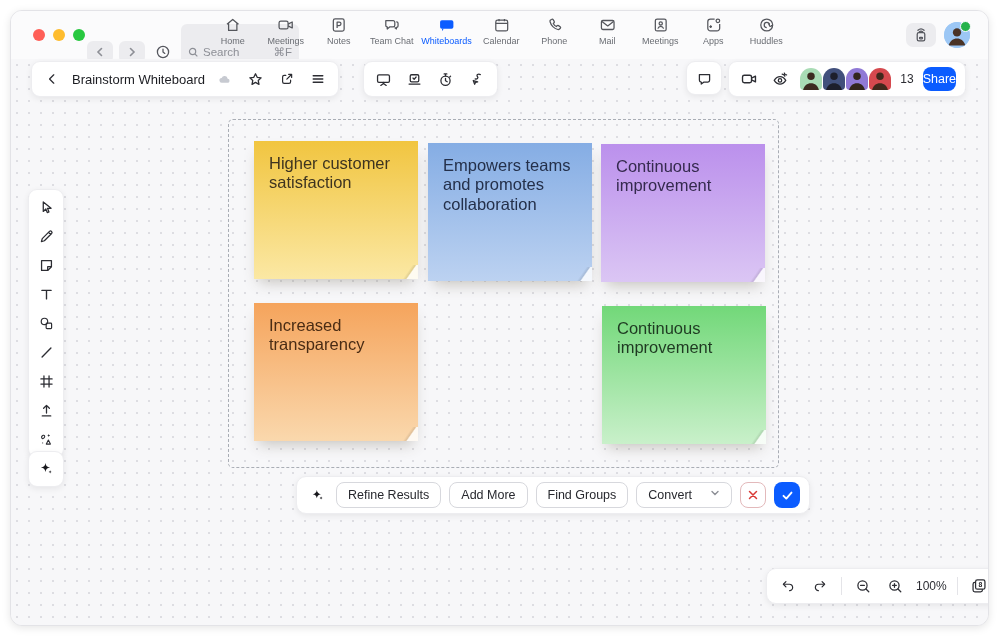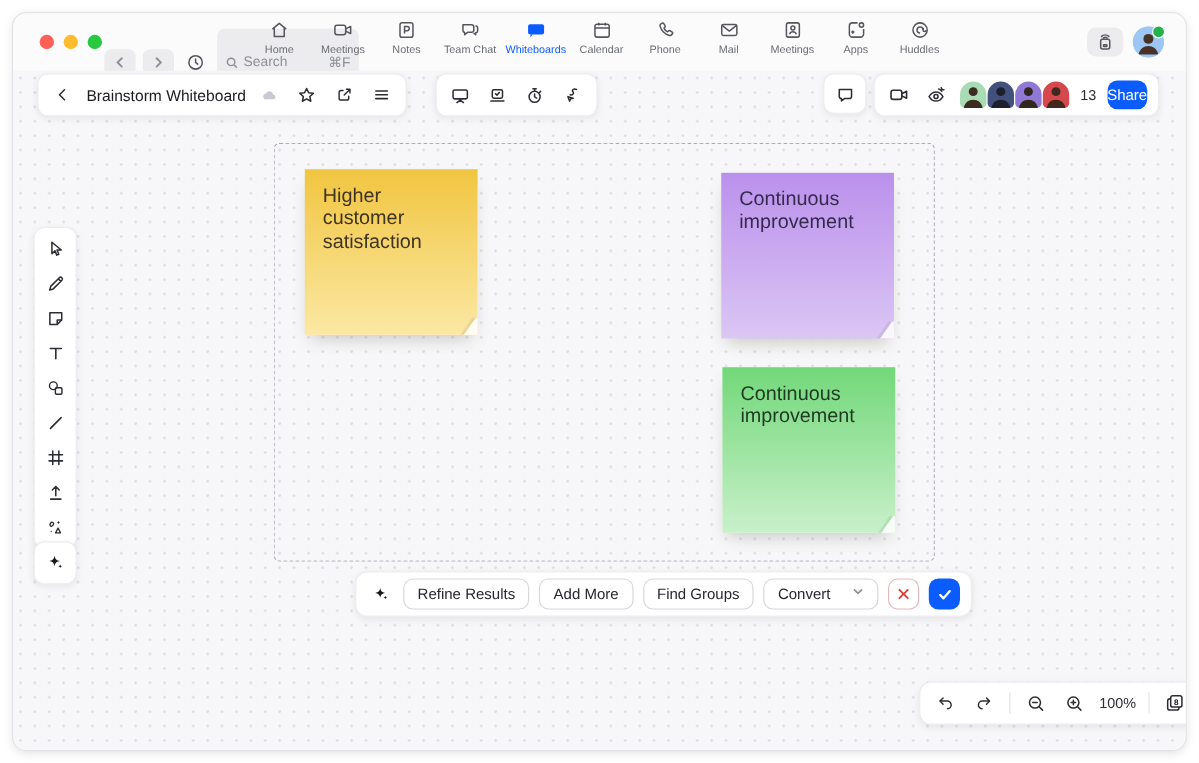--- a/index.html
+++ b/index.html
@@ -36,21 +36,21 @@
   .share-btn{background:#0b5cff;color:#fff;font-size:12.5px;font-weight:500;border:none;border-radius:8px;padding:5px 0;cursor:pointer;}
   .pcount{font-size:12px;color:#2c2d33;}
   .avstack{display:flex;align-items:center;gap:1px;}
   .pav{width:22px;height:22px;border-radius:5px 5px 5px 5px;border-radius:50% 50% 4px 4px;overflow:hidden;display:flex;align-items:flex-end;justify-content:center;}
   
   .ltb{position:absolute;left:17px;top:130px;width:34px;flex-direction:column;padding:4px 0;gap:2px;}
   .ltb .icbtn{width:28px;height:27px;}
   .aicard{position:absolute;left:17px;top:392px;width:34px;height:34px;justify-content:center;}
   
   .selection{position:absolute;left:217px;top:60px;width:549px;height:347px;border:1.6px dashed #a9adb5;border-radius:5px;}
-  .note{position:absolute;width:144px;height:138px;box-shadow:0 8px 14px -5px rgba(80,70,50,.30);padding:13px 15px;box-sizing:border-box;font-size:16.5px;line-height:1.17;font-weight:400;}
+  .note{position:absolute;width:164px;height:138px;box-shadow:0 8px 14px -5px rgba(80,70,50,.30);padding:13px 15px;box-sizing:border-box;font-size:16.5px;line-height:1.17;font-weight:400;}
   .note::after{content:"";position:absolute;right:0;bottom:0;width:16px;height:14px;background:linear-gradient(305deg,rgba(255,255,255,.85) 42%,rgba(0,0,0,.10) 48%,rgba(0,0,0,0) 60%);}
   
   .aitb{position:absolute;left:285px;top:417px;height:36px;padding:0 9px;gap:8px;border-radius:10px;}
   .chip{background:#fff;border:1px solid #d7d8dd;border-radius:8px;padding:5px 11px;font-size:12.5px;color:#27282e;white-space:nowrap;cursor:pointer;font-family:inherit;}
   .convert{display:flex;align-items:flex-start;gap:18px;}
   .convert .chev{color:#8d8f96;font-size:10px;}
   .xbtn{width:26px;height:26px;border:1px solid #e3b9bb;border-radius:8px;background:#fff;color:#d93a35;display:flex;align-items:center;justify-content:center;cursor:pointer;}
   .okbtn{width:26px;height:26px;border:none;border-radius:8px;background:#0b5cff;color:#fff;display:flex;align-items:center;justify-content:center;cursor:pointer;}
   
   .zoomctl{position:absolute;left:755px;top:509px;height:34px;padding:0 10px;gap:10px;border-radius:10px;}
@@ -367,22 +367,28 @@
             <path d="m14.6 11.4.5 1.3 1.3.5-1.3.5-.5 1.3-.5-1.3-1.3-.5 1.3-.5z" fill="#17171c"></path>
           </svg>
       </span>
     </div>
 
     <div class="selection"></div>
 
     <div class="note" style="left: 243px; top: 82px; background: linear-gradient(rgb(241, 197, 64), rgb(251, 232, 164)); color: rgb(62, 52, 32);">
       <span>Higher customer satisfaction</span>
     </div>
+    <div class="note" style="left: 417px; top: 84px; background: linear-gradient(rgb(133, 173, 228), rgb(188, 210, 241)); color: rgb(36, 48, 74);">
+      <span>Empowers teams and promotes collaboration</span>
+    </div>
     <div class="note" style="left: 590px; top: 85px; background: linear-gradient(rgb(187, 144, 236), rgb(219, 198, 244)); color: rgb(53, 42, 78);">
       <span>Continuous improvement</span>
+    </div>
+    <div class="note" style="left: 243px; top: 244px; background: linear-gradient(rgb(245, 164, 92), rgb(250, 216, 173)); color: rgb(74, 44, 20);">
+      <span>Increased transparency</span>
     </div>
     <div class="note" style="left: 591px; top: 247px; background: linear-gradient(rgb(114, 216, 121), rgb(201, 240, 202)); color: rgb(31, 58, 34);">
       <span>Continuous improvement</span>
     </div>
 
     <div class="card aitb">
       <span class="icbtn">
         <svg width="17" height="17" viewBox="0 0 20 20">
             <path d="M9.2 3.6c.5 3.1 1.7 4.3 4.8 4.8-3.1.5-4.3 1.7-4.8 4.8-.5-3.1-1.7-4.3-4.8-4.8 3.1-.5 4.3-1.7 4.8-4.8z" fill="#17171c"></path>
             <path d="m14.2 11.2.5 1.2 1.2.5-1.2.5-.5 1.2-.5-1.2-1.2-.5 1.2-.5z" fill="#17171c"></path>

